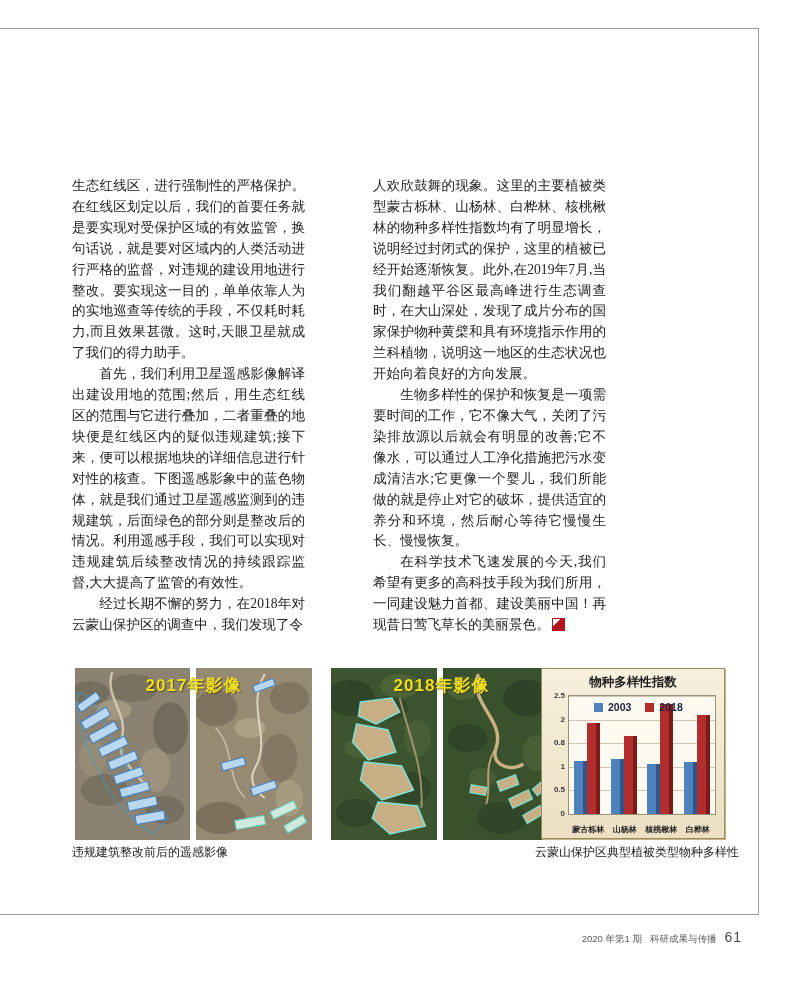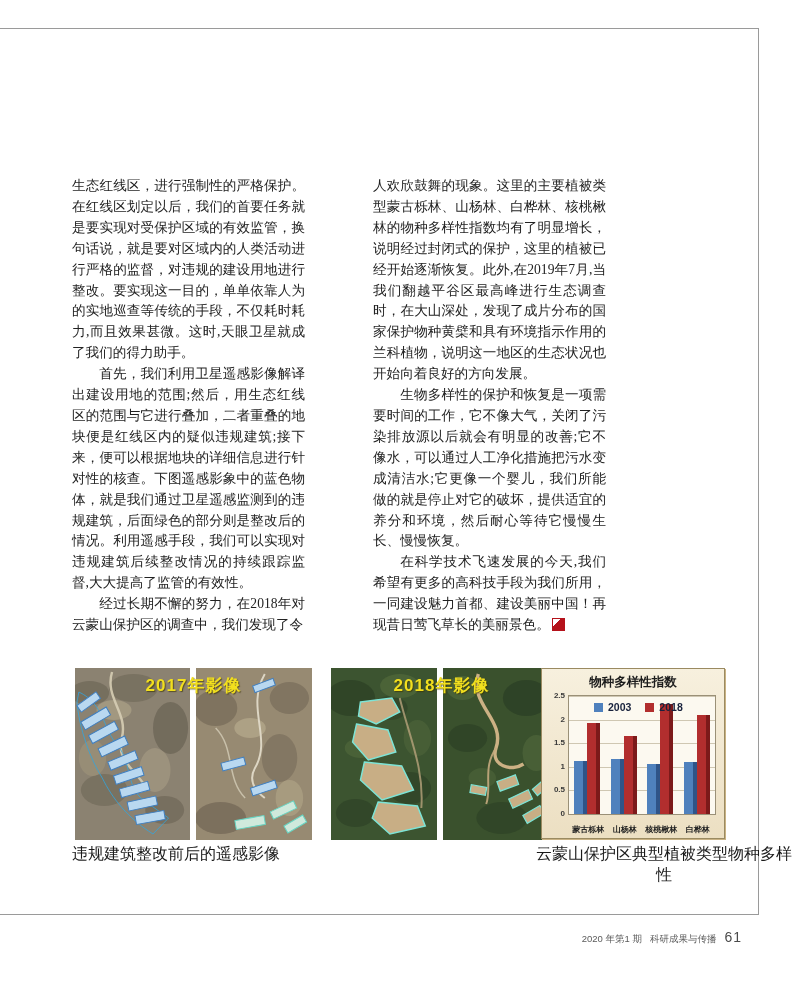--- a/index.html
+++ b/index.html
@@ -17,21 +17,21 @@
             background:linear-gradient(135deg,#ffffff 34%,#b5121b 35%);
             outline:1px solid #b5121b;}
   .figures{position:absolute;left:0;top:668px;width:793px;height:172px;}
   .fig{position:absolute;top:0;height:172px;display:flex;gap:6px;background:#fff;}
   .fig svg{display:block;height:172px;}
   .fig-2017{left:75px;width:237px;}
   .fig-2018{left:296px;width:221px;margin-left:35px;}
   .fig-label{position:absolute;top:6px;width:100%;text-align:center;
              font-family:"Liberation Sans",sans-serif;font-weight:bold;font-size:17px;
              color:#f2df1e;text-shadow:1px 1px 1px rgba(60,50,0,.65);letter-spacing:1px;}
-  .caption{position:absolute;top:844px;font-size:16px;color:#1a1a1a;
+  .caption{position:absolute;top:844px;font-size:12px;color:#1a1a1a;
            font-family:"Liberation Sans",sans-serif;text-align:center;}
   .caption-left{left:72px;}
   .caption-right{left:535px;}
   
   .chart{position:absolute;left:541px;top:0;width:184px;height:171px;
          background:linear-gradient(#f7f0de,#ecdfc2);border:1px solid #9a8a61;
          box-shadow:1px 1px 0 #c9b283;font-family:"Liberation Sans",sans-serif;box-sizing:border-box;}
   .chart-title{position:absolute;top:5px;width:100%;text-align:center;
                font-size:12.5px;font-weight:bold;color:#1c1c1c;}
   .chart-plot{position:absolute;left:26px;top:26px;width:146px;height:118px;
@@ -199,21 +199,21 @@
             <span>2003</span>
           </span>
           <span class="legend-item">
             <span class="legend-swatch" style="background: rgb(178, 46, 46);"></span>
             <span>2018</span>
           </span>
         </div>
     <div class="ytick" style="top: 140px;">0</div>
         <div class="ytick" style="top: 116.4px;">0.5</div>
         <div class="ytick" style="top: 92.8px;">1</div>
-        <div class="ytick" style="top: 69.2px;">1.5</div>
+        <div class="ytick" style="top: 69.2px;">0.8</div>
         <div class="ytick" style="top: 45.6px;">2</div>
         <div class="ytick" style="top: 22px;">2.5</div>
       </div>
   </div>
 
   <div class="caption caption-left">违规建筑整改前后的遥感影像</div>
   <div class="caption caption-right">云蒙山保护区典型植被类型物种多样性</div>
 
   <div class="footer">
     <span>2020 年第1 期</span>

